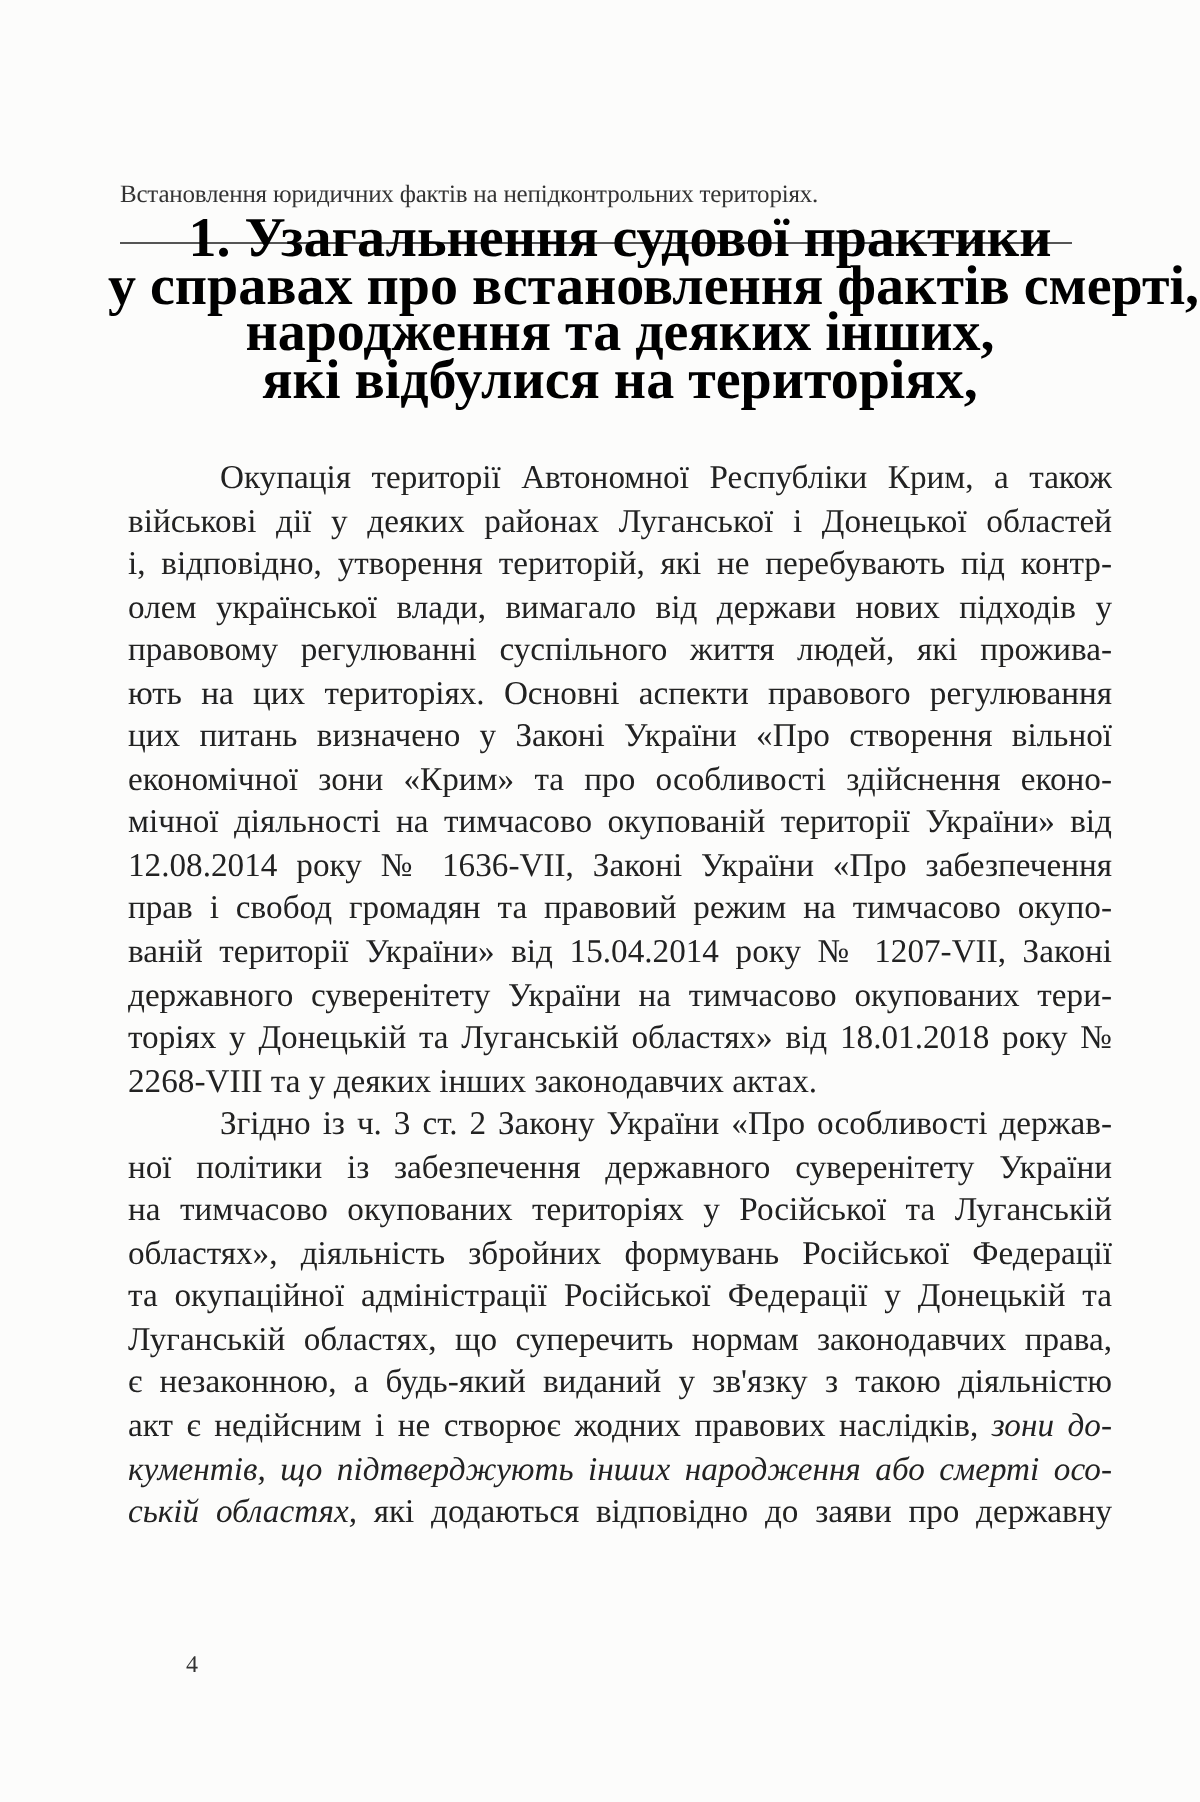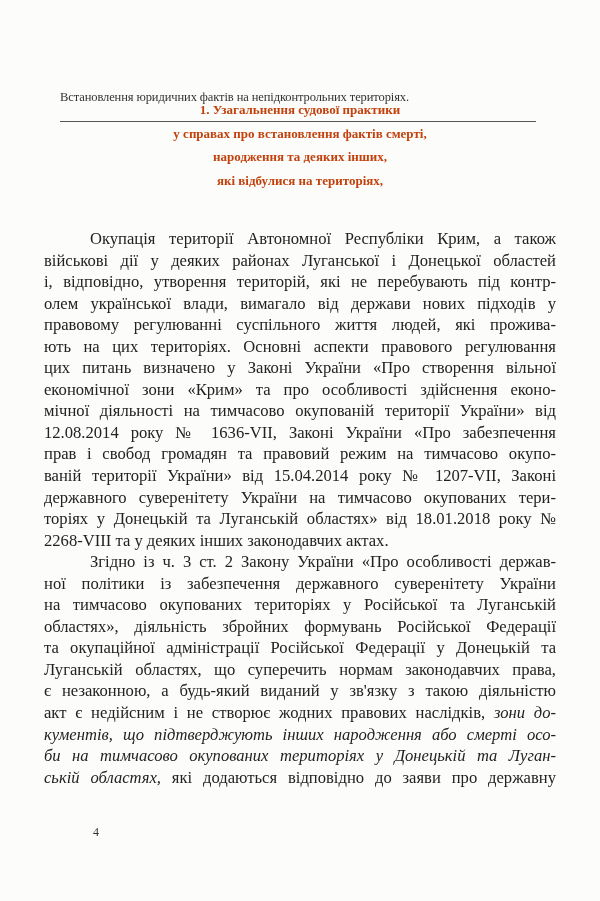--- a/index.html
+++ b/index.html
@@ -29,44 +29,45 @@
       letter-spacing: -0.1px;
       margin-top: 24px;
     }
     .section-title {
       position: absolute;
       left: 44px;
       top: 98px;
       width: 512px;
       text-align: center;
       font-weight: bold;
-      font-size: 13px;
+      font-size: 28px;
       line-height: 23.5px;
-      color: #c2410c;
-      margin: 0;
+      color: #000000;
+      margin: 10px;
     }
     .section-title span {
       display: block;
       white-space: nowrap;
     }
     .body-text {
       position: absolute;
       left: 44px;
       top: 228px;
       width: 512px;
       font-size: 16.6px;
       line-height: 21.55px;
       color: #222;
     }
     .body-text .line {
       display: block;
       white-space: nowrap;
       text-align: justify;
       text-align-last: justify;
       height: 21.55px;
+      margin-left: 20px;
     }
     .body-text .line.last {
       text-align-last: left;
     }
     .body-text .line.indent {
       padding-left: 46px;
     }
     .body-text .italic {
       font-style: italic;
     }
@@ -111,18 +112,17 @@
   <div>
     <span class="line indent">Згідно із ч. 3 ст. 2 Закону України «Про особливості держав-</span>
     <span class="line">ної політики із забезпечення державного суверенітету України</span>
     <span class="line">на тимчасово окупованих територіях у Російської та Луганській</span>
     <span class="line">областях», діяльність збройних формувань Російської Федерації</span>
     <span class="line">та окупаційної адміністрації Російської Федерації у Донецькій та</span>
     <span class="line">Луганській областях, що суперечить нормам законодавчих права,</span>
     <span class="line">є незаконною, а будь-який виданий у зв'язку з такою діяльністю</span>
     <span class="line"><span>акт є недійсним і не створює жодних правових наслідків, </span><span class="italic">зони до-</span></span>
     <span class="line italic">кументів, що підтверджують інших народження або смерті осо-</span>
-    <span class="line italic">би на тимчасово окупованих територіях у Донецькій та Луган-</span>
     <span class="line"><span class="italic">ській областях,</span><span> які додаються відповідно до заяви про державну</span></span>
   </div>
 </div>
 
 <div class="page-number">4</div>
 
 </body></html>

